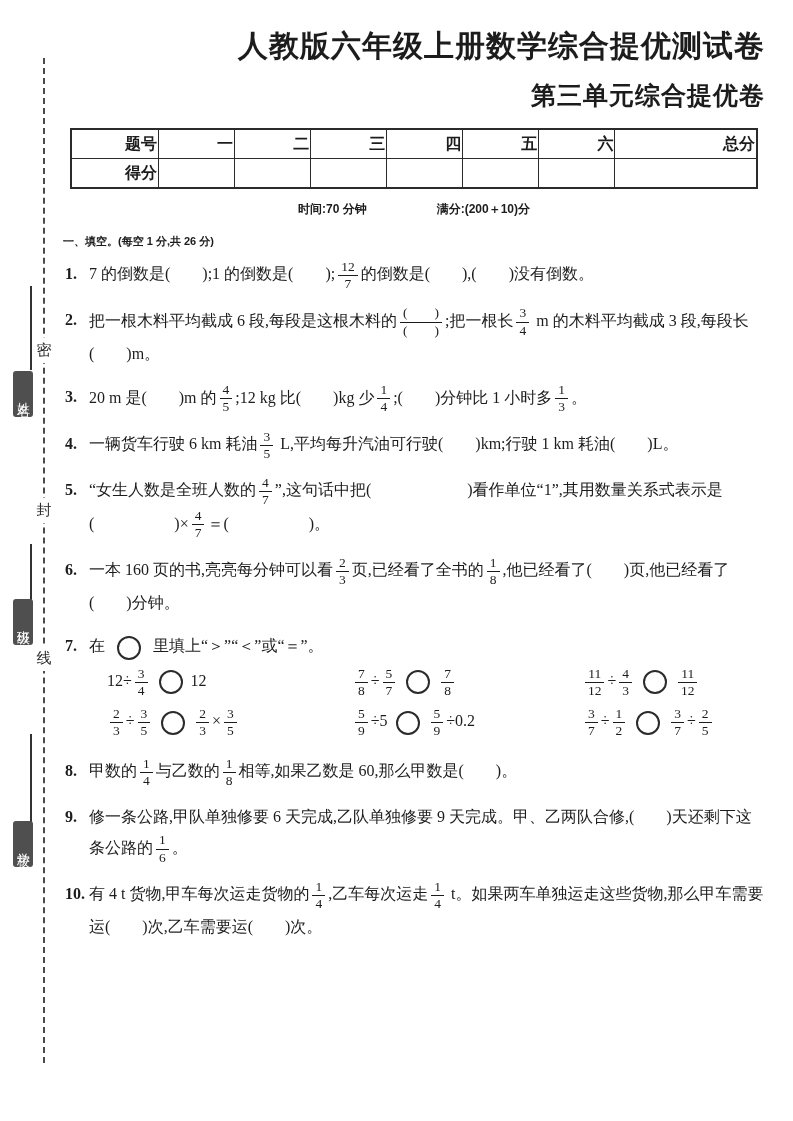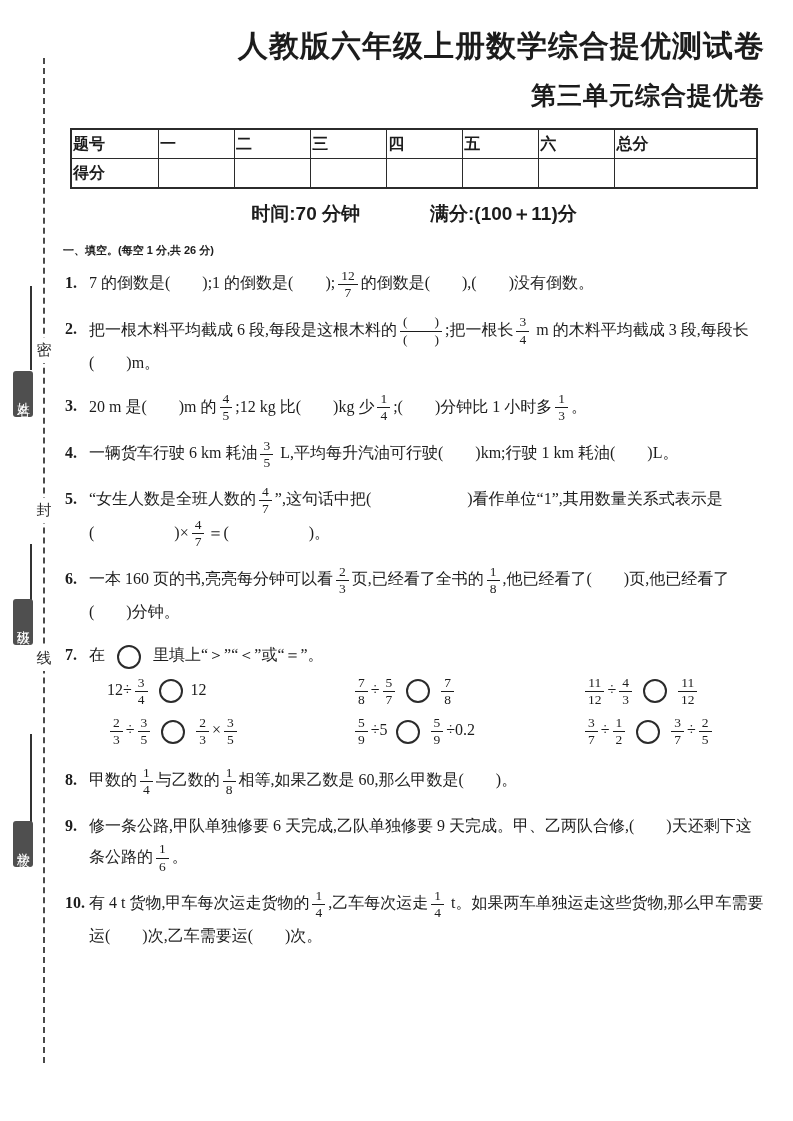--- a/index.html
+++ b/index.html
@@ -20,26 +20,26 @@
     font-family:"Liberation Sans",sans-serif;}
   .write-line{position:absolute;left:30px;width:0;border-left:2px solid #333;}
   
   .main{position:absolute;left:63px;top:0;width:702px;}
   .doc-title{margin:26px 0 0;text-align:right;font-size:30px;font-weight:bold;
     font-family:"Liberation Sans","DejaVu Sans",sans-serif;letter-spacing:1px;}
   .doc-subtitle{margin:12px 0 0;text-align:right;font-size:25px;font-weight:bold;
     font-family:"Liberation Sans","DejaVu Sans",sans-serif;letter-spacing:1px;}
   table.score{border-collapse:collapse;width:688px;margin:16px auto 0;
     font-size:16px;}
-  table.score td{border:1px solid #2b2b2b;height:26px;text-align:left;
+  table.score td{border:1px solid #2b2b2b;height:26px;text-align:right;
     font-family:"Liberation Sans",sans-serif;font-weight:600;margin-left:8px;}
   table.score{border:2px solid #2b2b2b;}
   td.lblcol{width:84px;}
   .meta-row{display:flex;justify-content:center;gap:70px;margin-top:12px;
-    font-size:19px;font-weight:bold;font-family:"Liberation Sans",sans-serif;}
+    font-size:12px;font-weight:bold;font-family:"Liberation Sans",sans-serif;}
   .section-heading{margin-top:16px;font-size:11px;font-weight:bold;
     font-family:"Liberation Sans",sans-serif;}
   
   .questions{margin-top:10px;font-size:16px;}
   .question{position:relative;padding-left:26px;margin-bottom:13px;line-height:1.9;}
   .qno{position:absolute;left:2px;top:0;font-weight:bold;}
   .frac{display:inline-flex;flex-direction:column;align-items:center;
     vertical-align:middle;margin:0 3px;font-size:13.5px;line-height:1.2;}
   .frac .num{border-bottom:1px solid #1c1c1c;padding:0 3px;}
   .frac .den{padding:0 3px;}
@@ -90,21 +90,21 @@
         <td></td>
         <td></td>
         <td></td>
         <td></td>
       </tr>
     </tbody>
       </table>
 
     <div class="meta-row">
       <span>时间:70 分钟</span>
-      <span>满分:(100＋11)分</span>
+      <span>满分:(200＋10)分</span>
     </div>
 
     <div class="section-heading">一、填空。(每空 1 分,共 26 分)</div>
 
     <div class="questions">
 
       <div class="question">
         <span class="qno">1.</span>
         <span class="q-content">7 的倒数是(　　);1 的倒数是(　　);<span class="frac">
               <span class="num">12</span>

